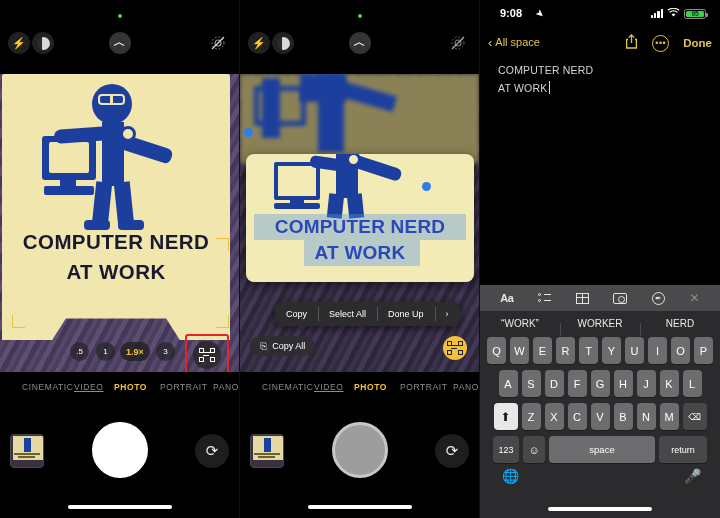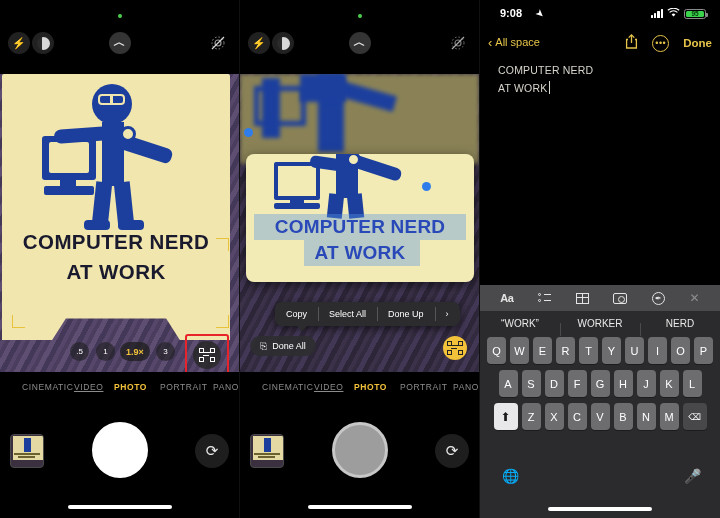--- a/index.html
+++ b/index.html
@@ -453,21 +453,21 @@
       <div class="ctxmenu">
         <div class="mi">Copy</div>
         <div class="mi">Select All</div>
         <div class="mi">Done Up</div>
         <div class="mi">›</div>
       </div>
       <div class="ctx-arrow"></div>
 
       <div class="copyall">
         <span class="ci">⎘</span>
-        <span>Done All</span>
+        <span>Copy All</span>
       </div>
       <div class="ltbtn">
         <div class="scan-glyph">
             <i class="sg1"></i>
             <i class="sg2"></i>
             <i class="sg3"></i>
             <i class="sg4"></i>
           <div class="sg-lines">
               <b></b>
               <b></b>
@@ -610,20 +610,26 @@
             <div class="key shift">⬆</div>
             <div class="key">Z</div>
             <div class="key">X</div>
             <div class="key">C</div>
             <div class="key">V</div>
             <div class="key">B</div>
             <div class="key">N</div>
             <div class="key">M</div>
             <div class="key wide">⌫</div>
           </div>
+          <div class="krow r4">
+            <div class="key num">123</div>
+            <div class="key emoji">☺</div>
+            <div class="key space">space</div>
+            <div class="key ret">return</div>
+          </div>
         </div>
 
         <div class="kb-bottom">
           <div class="globe">🌐</div>
           <div class="mic">🎤</div>
         </div>
         <div class="kb-home"></div>
       </div>
 
     </div>

